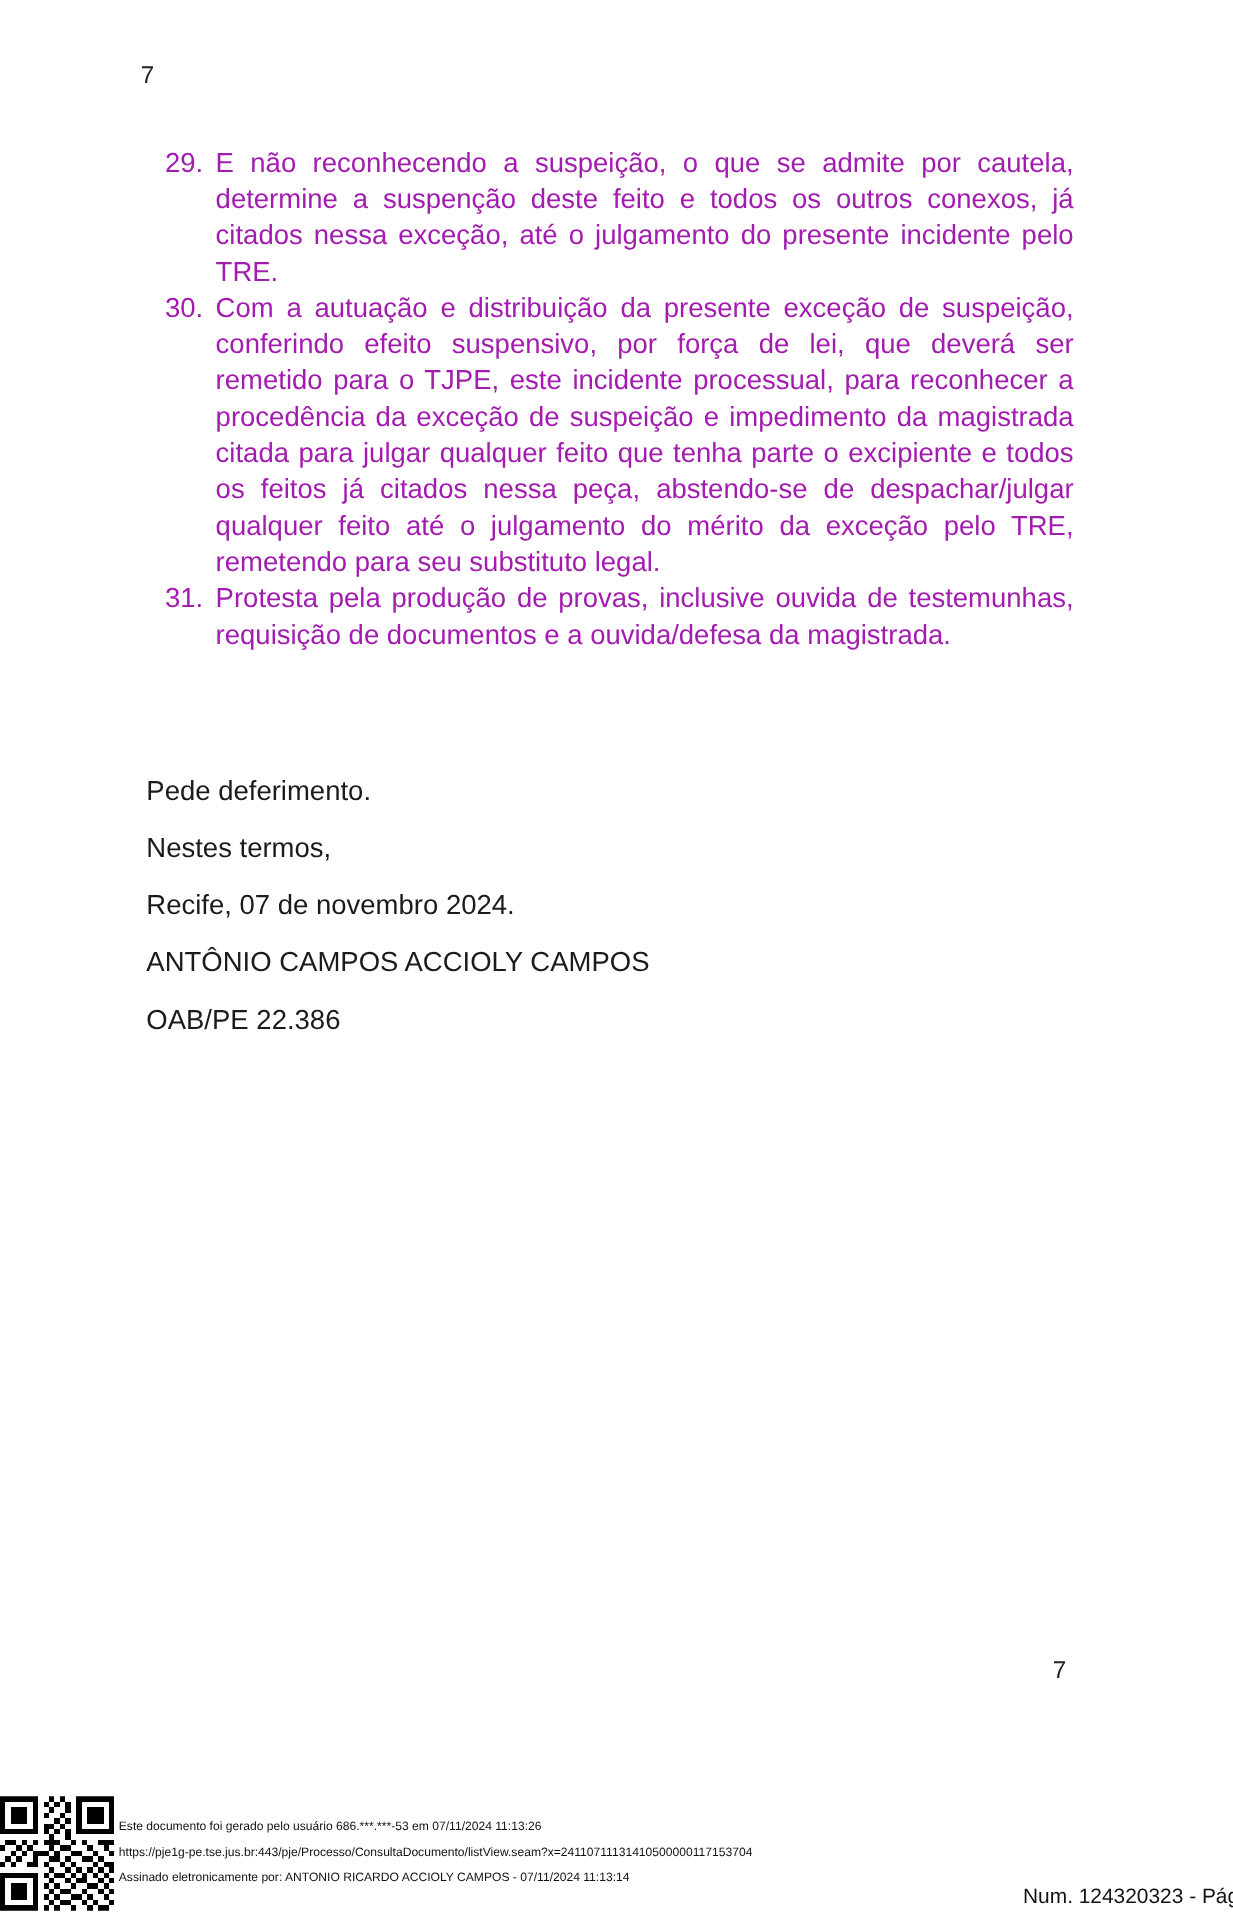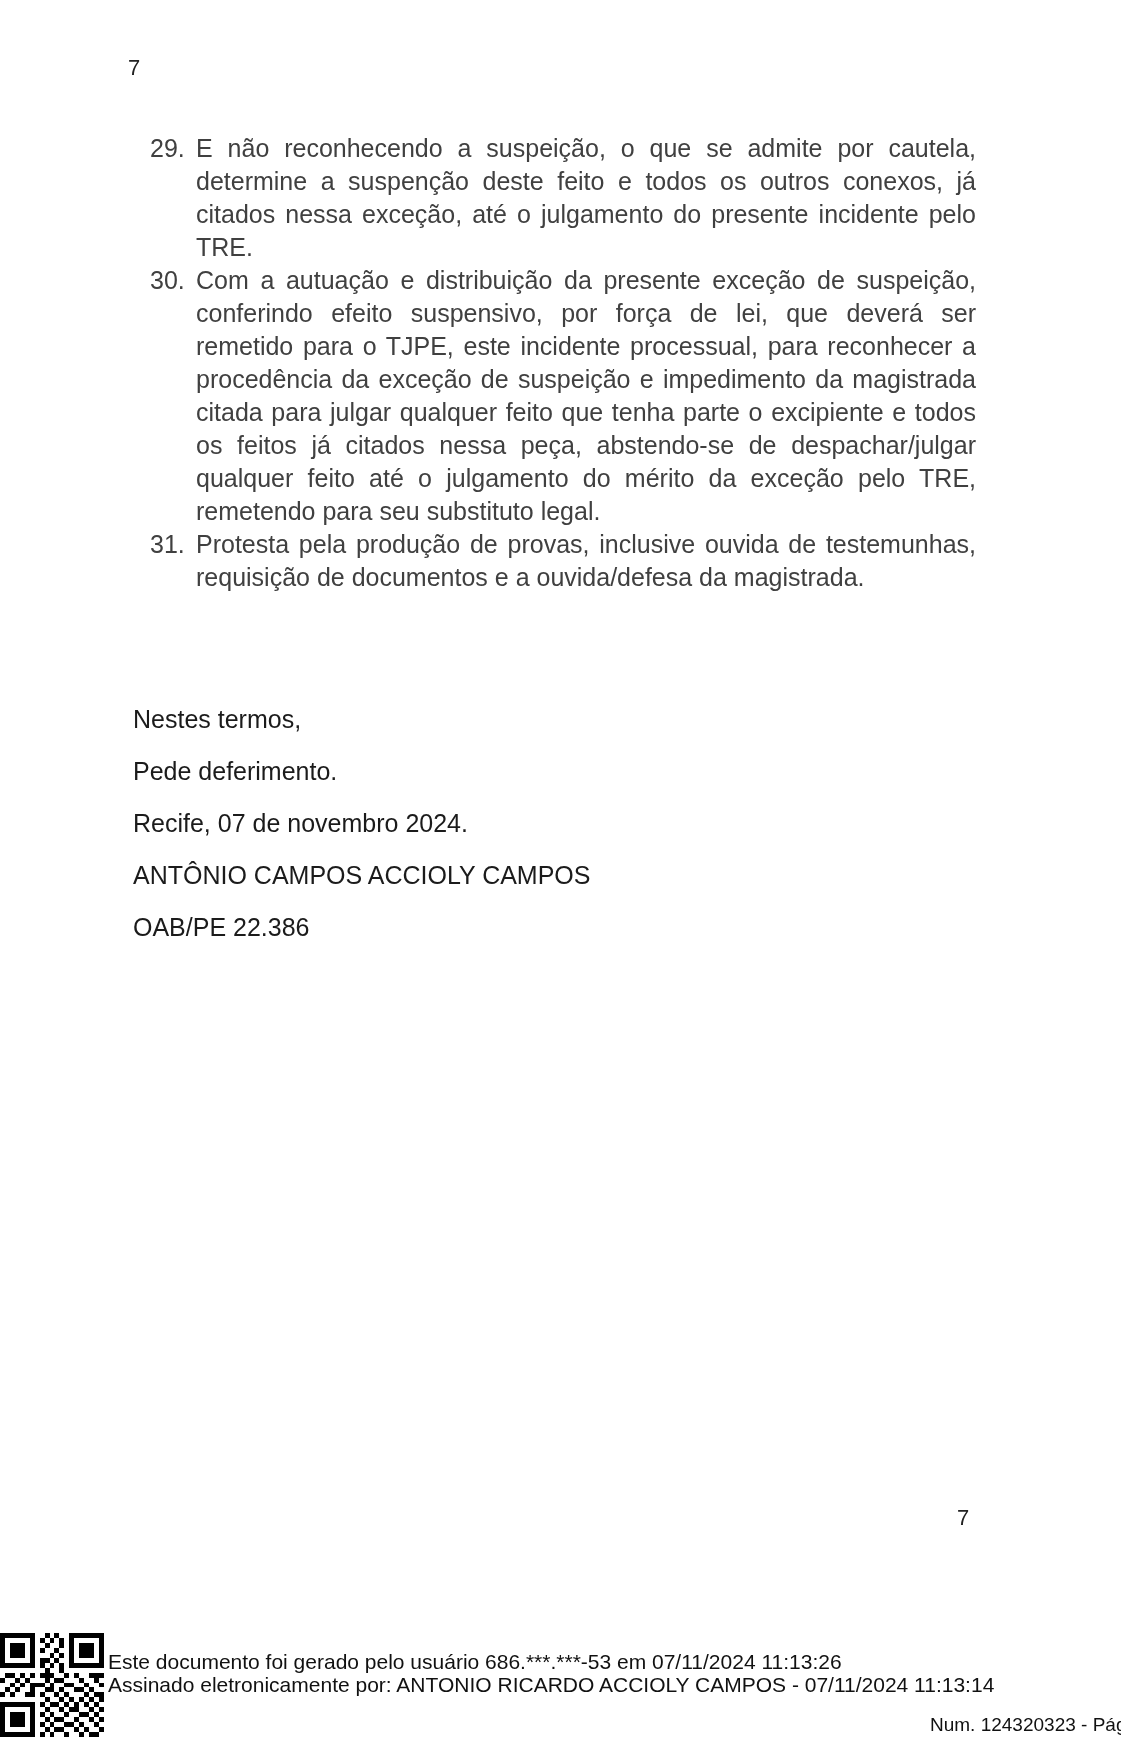--- a/index.html
+++ b/index.html
@@ -13,41 +13,41 @@
     color:#1b1b1b;
   }
   .pagenum-top {
     position:absolute; left:128px; top:55px;
     font-size:22px; color:#222;
   }
   .content {
     position:absolute; left:150px; top:132px; width:826px;
     font-size:25px; line-height:33px;
     text-align:justify;
-    color:#404040;
+    color:#a21caf;
   }
   .para { position:relative; padding-left:46px; }
   .para-num { position:absolute; left:0; top:0; }
   .bold { font-weight:normal; }
   .closing {
     position:absolute; left:133px; top:703px;
     font-size:25px; line-height:33px; color:#1b1b1b;
   }
   .closing-line { margin-bottom:19px; white-space:nowrap; }
   .pagenum-bottom {
     position:absolute; left:957px; top:1505px;
     font-size:22px; color:#222;
   }
   .qr {
     position:absolute; left:0px; top:1633px;
     width:104px; height:104px;
   }
   .footer-text {
     position:absolute; left:108px; top:1650px;
-    font-size:21px; line-height:23px; color:#111;
+    font-size:11px; line-height:23px; color:#111;
     white-space:nowrap;
   }
   .doc-num {
     position:absolute; left:930px; top:1714px;
     font-size:19px; color:#111; white-space:nowrap;
   }
 </style>
 </head>
 <body>
 
@@ -65,22 +65,22 @@
       <span>Com a autuação e distribuição da presente exceção de suspeição, conferindo efeito suspensivo, por força de lei, que deverá ser remetido para o TJPE, este incidente processual, para</span>
       <span class="bold">reconhecer a procedência da exceção de suspeição e impedimento da magistrada citada para julgar qualquer feito que tenha parte o excipiente e todos os feitos já citados nessa peça, abstendo-se de despachar/julgar qualquer feito até o julgamento do mérito da exceção pelo TRE, remetendo para seu substituto legal.</span>
     </div>
     <div class="para">
       <span class="para-num">31.</span>
       <span>Protesta pela produção de provas, inclusive ouvida de testemunhas, requisição de documentos e a ouvida/defesa da magistrada.</span>
     </div>
   </div>
 
   <div class="closing">
+    <div class="closing-line">Pede deferimento.</div>
     <div class="closing-line">Nestes termos,</div>
-    <div class="closing-line">Pede deferimento.</div>
     <div class="closing-line">Recife, 07 de novembro 2024.</div>
     <div class="closing-line">ANTÔNIO CAMPOS ACCIOLY CAMPOS</div>
     <div class="closing-line">OAB/PE 22.386</div>
   </div>
 
   <div class="pagenum-bottom">7</div>
 
   <svg class="qr" viewBox="0 0 21 21" shape-rendering="crispEdges" fill="#000000" xmlns="http://www.w3.org/2000/svg">
     <rect x="0" y="0" width="7" height="7"></rect>
     <rect x="1" y="1" width="5" height="5" fill="#ffffff"></rect>
@@ -89,18 +89,19 @@
     <rect x="15" y="1" width="5" height="5" fill="#ffffff"></rect>
     <rect x="16" y="2" width="3" height="3"></rect>
     <rect x="0" y="14" width="7" height="7"></rect>
     <rect x="1" y="15" width="5" height="5" fill="#ffffff"></rect>
     <rect x="2" y="16" width="3" height="3"></rect>
     <path d="M9,0h1v1h-1zM11,0h1v1h-1zM8,1h1v1h-1zM10,1h1v1h-1zM12,1h1v1h-1zM9,2h1v1h-1zM12,2h1v1h-1zM8,3h1v1h-1zM11,3h1v1h-1zM10,4h1v1h-1zM12,4h1v1h-1zM8,5h2v1h-2zM11,5h1v1h-1zM8,6h1v1h-1zM10,6h1v1h-1zM12,6h1v1h-1zM9,7h1v1h-1zM12,7h1v1h-1zM1,8h2v1h-2zM4,8h1v1h-1zM6,8h1v1h-1zM8,8h3v1h-3zM13,8h1v1h-1zM15,8h1v1h-1zM18,8h3v1h-3zM0,9h1v1h-1zM3,9h1v1h-1zM5,9h1v1h-1zM9,9h1v1h-1zM11,9h2v1h-2zM16,9h1v1h-1zM19,9h1v1h-1zM2,10h1v1h-1zM4,10h1v1h-1zM6,10h3v1h-3zM10,10h1v1h-1zM13,10h2v1h-2zM17,10h1v1h-1zM20,10h1v1h-1zM1,11h1v1h-1zM3,11h1v1h-1zM6,11h1v1h-1zM9,11h2v1h-2zM12,11h1v1h-1zM15,11h2v1h-2zM18,11h1v1h-1zM0,12h1v1h-1zM2,12h1v1h-1zM5,12h2v1h-2zM8,12h1v1h-1zM11,12h1v1h-1zM13,12h1v1h-1zM17,12h1v1h-1zM19,12h2v1h-2zM9,13h1v1h-1zM12,13h1v1h-1zM14,13h1v1h-1zM16,13h1v1h-1zM18,13h1v1h-1zM20,13h1v1h-1zM8,14h1v1h-1zM10,14h2v1h-2zM13,14h1v1h-1zM15,14h1v1h-1zM17,14h1v1h-1zM19,14h1v1h-1zM9,15h1v1h-1zM12,15h1v1h-1zM14,15h2v1h-2zM18,15h1v1h-1zM20,15h1v1h-1zM8,16h1v1h-1zM10,16h1v1h-1zM13,16h1v1h-1zM16,16h2v1h-2zM19,16h1v1h-1zM9,17h1v1h-1zM11,17h2v1h-2zM15,17h1v1h-1zM18,17h1v1h-1zM20,17h1v1h-1zM8,18h1v1h-1zM10,18h1v1h-1zM13,18h2v1h-2zM16,18h1v1h-1zM19,18h1v1h-1zM9,19h1v1h-1zM11,19h2v1h-2zM15,19h1v1h-1zM17,19h1v1h-1zM20,19h1v1h-1zM8,20h1v1h-1zM10,20h1v1h-1zM13,20h1v1h-1zM16,20h1v1h-1zM18,20h2v1h-2z"></path>
   </svg>
 
   <div class="footer-text">
     <div>Este documento foi gerado pelo usuário 686.***.***-53 em 07/11/2024 11:13:26</div>
+    <div>https://pje1g-pe.tse.jus.br:443/pje/Processo/ConsultaDocumento/listView.seam?x=24110711131410500000117153704</div>
     <div>Assinado eletronicamente por: ANTONIO RICARDO ACCIOLY CAMPOS - 07/11/2024 11:13:14</div>
   </div>
 
   <div class="doc-num">Num. 124320323 - Pág.</div>
 
 </div>
 
 </body></html>

